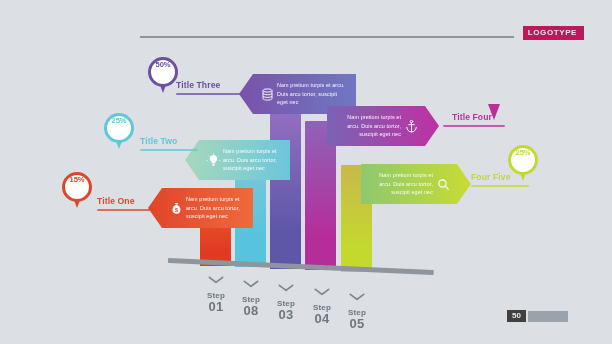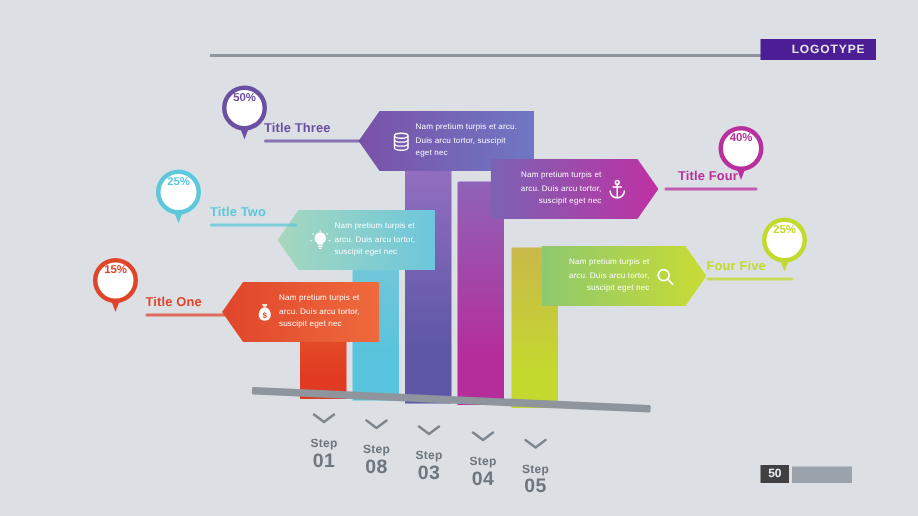--- a/index.html
+++ b/index.html
@@ -37,25 +37,25 @@
   }
   #header-rule {
     position: absolute;
     left: 96px; top: 12px;
     width: 374px; height: 2px;
     background: #8d959e;
   }
   #logotype {
     position: absolute;
     right: 0; top: 2px;
-    background: #4c1d95;
+    background: #be185d;
     color: #e3e7eb;
     font-size: 8px; font-weight: bold;
     letter-spacing: .6px;
-    padding: 3px 7px 3px 21px;
+    padding: 3px 7px 3px 5px;
     line-height: 1;
   }
 
   
   #stage { position: absolute; inset: 0; }
 
   
   #baseline {
     position: absolute;
     left: 168px; top: 258px;
@@ -306,23 +306,20 @@
         <div class="pin" style="left: 148px; top: 57px;">
           <div class="pintail" style="background: rgb(107, 79, 163);"></div>
           <div class="pinhead" style="border: 3px solid rgb(107, 79, 163);">
             <span class="pctxt" style="color: rgb(107, 79, 163);">50%</span>
           </div>
         </div>
         <div class="titlelabel" style="left: 176px; top: 80px; color: rgb(107, 79, 163);">Title Three</div>
         <div class="titlerule" style="left: 176px; top: 93px; width: 66px; background: rgb(107, 79, 163); opacity: 0.75;"></div>
         <div class="pin" style="left: 479px; top: 84px;">
           <div class="pintail" style="background: rgb(185, 48, 156);"></div>
-          <div class="pinhead" style="border: 3px solid rgb(185, 48, 156);">
-            <span class="pctxt" style="color: rgb(185, 48, 156);">40%</span>
-          </div>
         </div>
         <div class="titlelabel" style="left: 452px; top: 112px; color: rgb(185, 48, 156);">Title Four</div>
         <div class="titlerule" style="left: 443px; top: 125px; width: 62px; background: rgb(185, 48, 156); opacity: 0.75;"></div>
         <div class="pin" style="left: 508px; top: 145px;">
           <div class="pintail" style="background: rgb(194, 217, 47);"></div>
           <div class="pinhead" style="border: 3px solid rgb(194, 217, 47);">
             <span class="pctxt" style="color: rgb(194, 217, 47);">25%</span>
           </div>
         </div>
         <div class="titlelabel" style="left: 471px; top: 172px; color: rgb(194, 217, 47);">Four Five</div>

